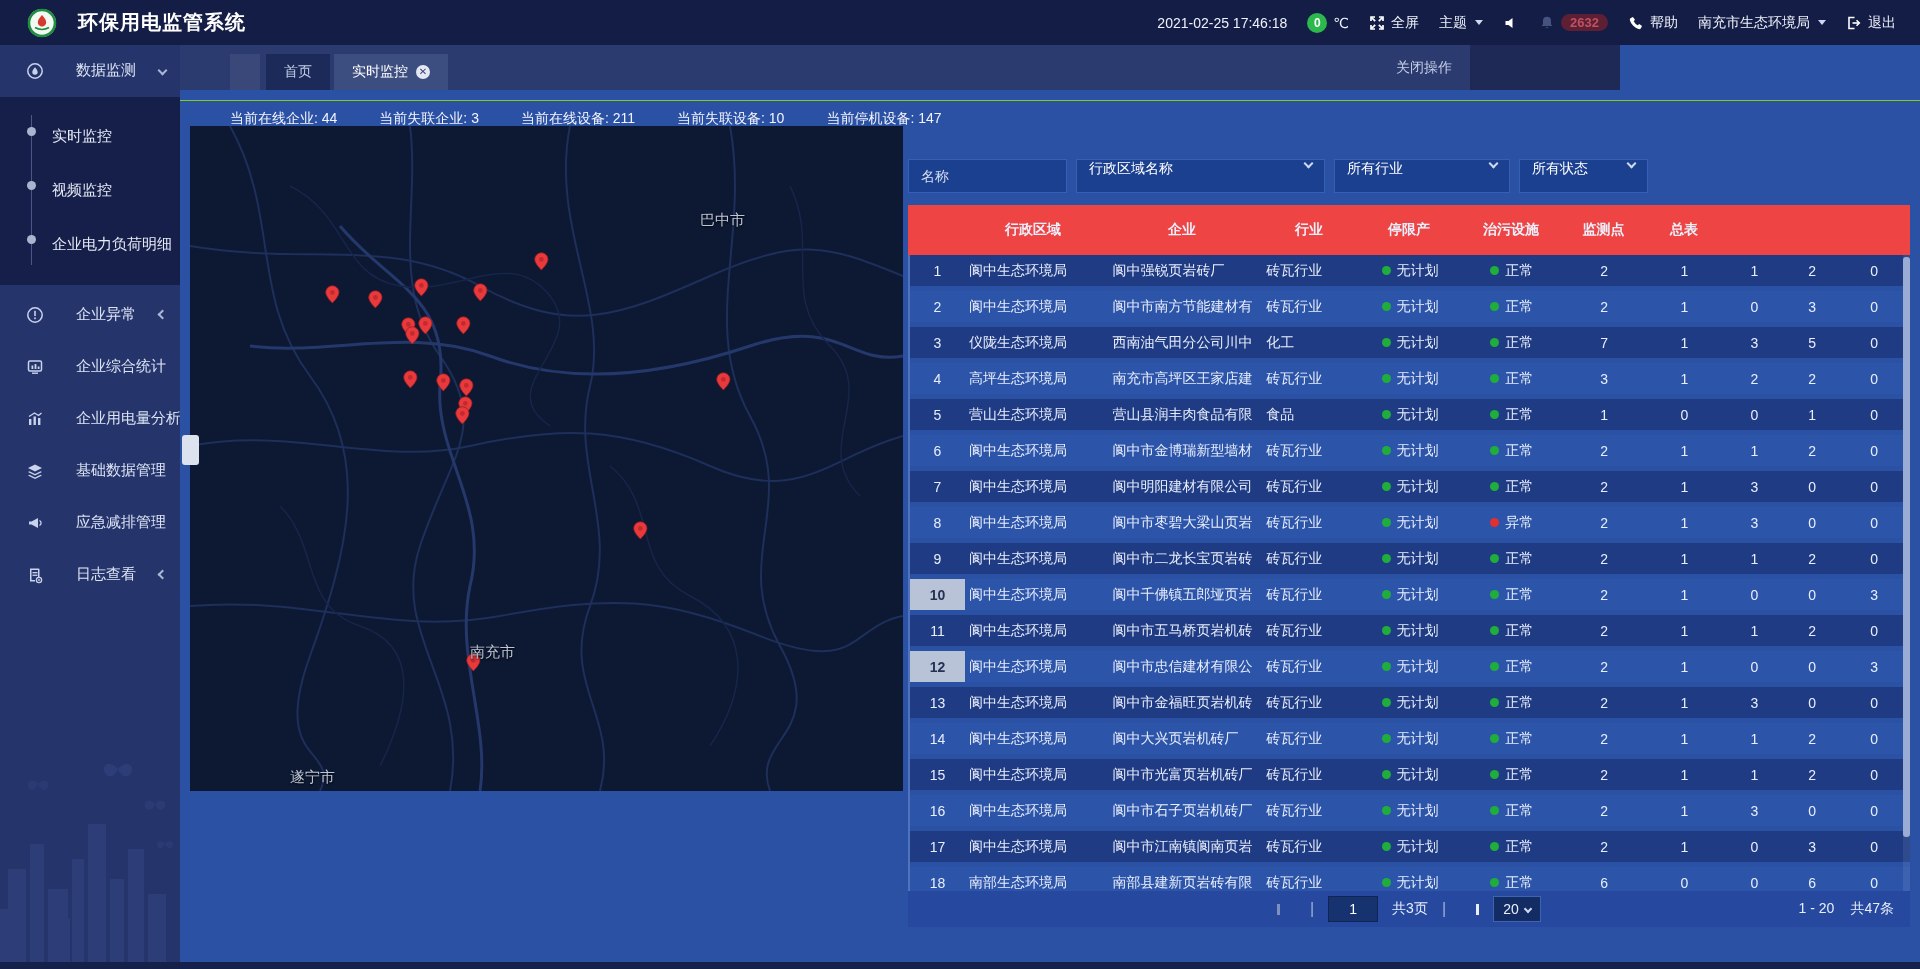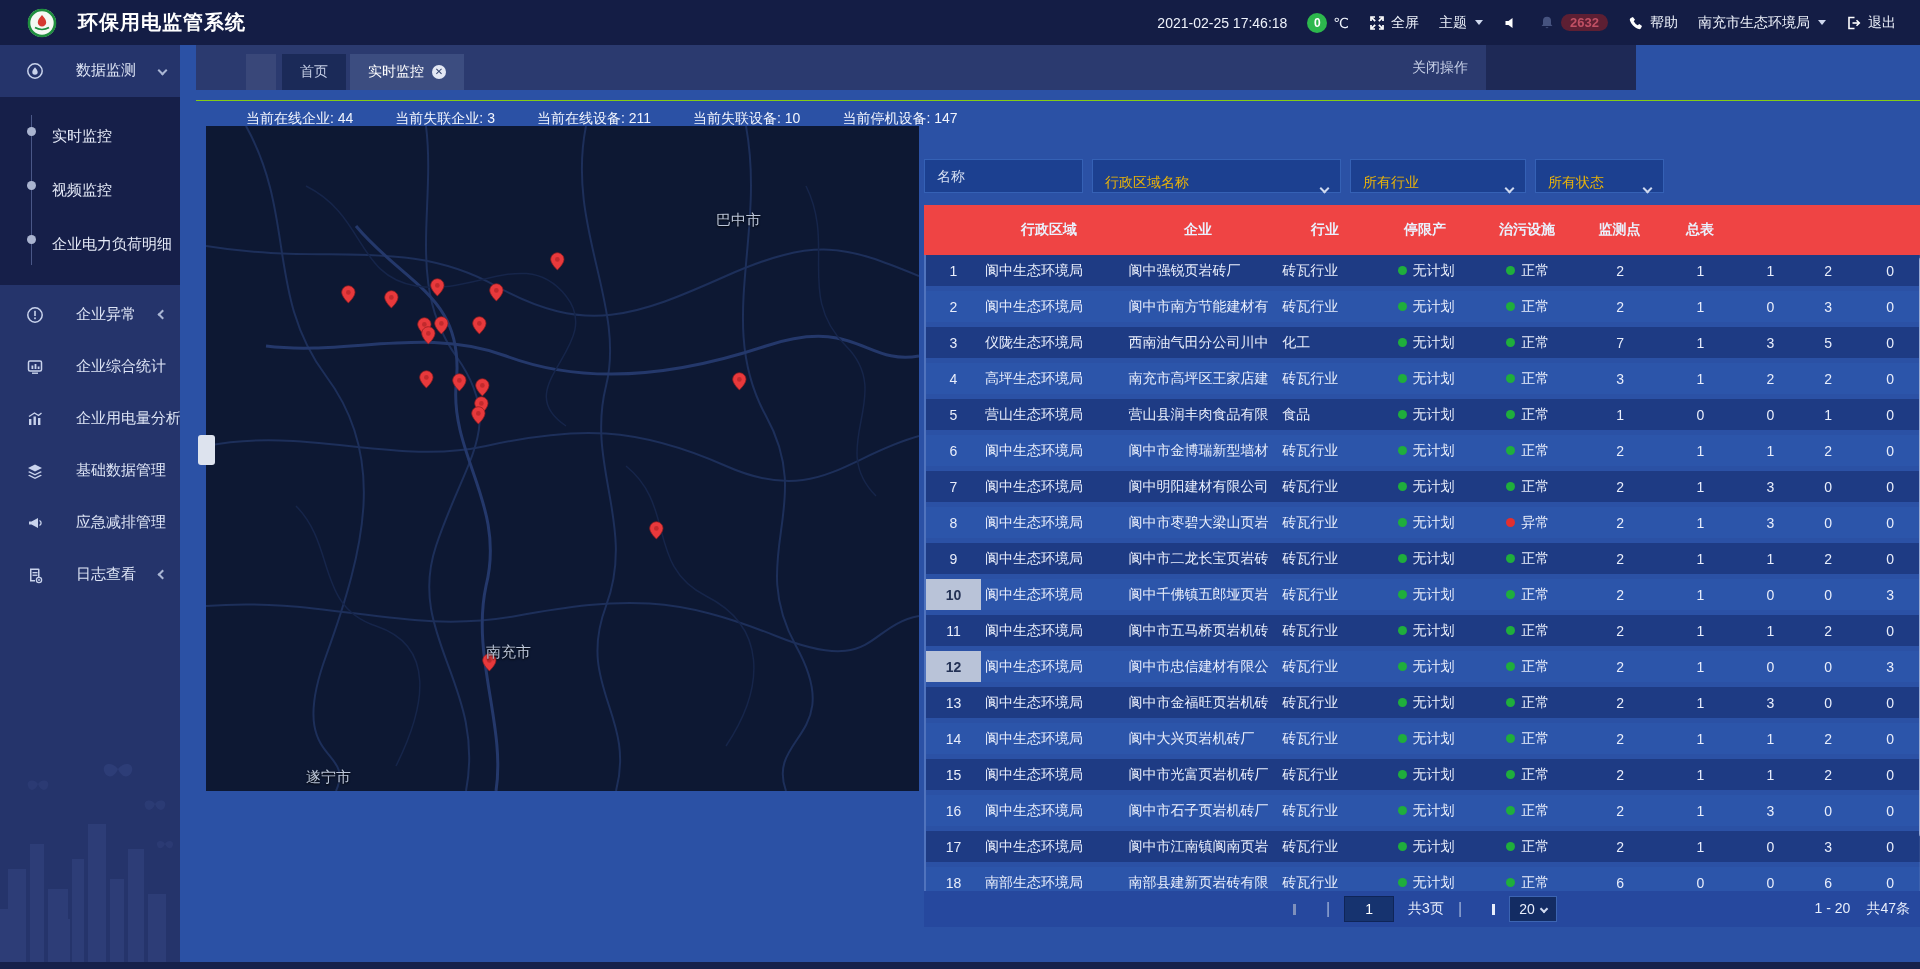--- a/index.html
+++ b/index.html
@@ -28,21 +28,21 @@
   .chev { width:7px; height:7px; border-left:2px solid #aab6d4; border-bottom:2px solid #aab6d4; flex:0 0 auto; }
   .chev.left { transform:rotate(45deg); }
   .chev.down { transform:rotate(-45deg); }
   .submenu { position:relative; background:#161f49; padding:12px 0 14px 0; margin-bottom:4px; }
   .submenu:before { content:""; position:absolute; left:31px; top:18px; bottom:20px; width:1px; background:#4a5787; }
   .sub-item { position:relative; height:54px; line-height:54px; padding-left:52px; font-size:15px; color:#e6ebf8; cursor:pointer; white-space:nowrap; }
   .sub-item:before { content:""; position:absolute; left:27px; top:18px; width:9px; height:9px; border-radius:50%; background:#aab4d0; }
   .skyline { position:absolute; left:0; bottom:0; width:180px; height:220px; opacity:.6; }
 
   
-  .main { position:absolute; left:180px; top:45px; width:1440px; height:924px;margin-left:16px; }
+  .main { position:absolute; left:180px; top:45px; width:1440px; height:924px; }
   .tabbar { position:relative; height:45px; background:#2b3a6f; display:flex; align-items:flex-end; padding-left:50px; }
   .tab-collapse { height:36px; width:30px; display:flex; align-items:center; justify-content:center; background:rgba(255,255,255,.07); margin-right:6px; cursor:pointer; }
   .tri-l { border-width:5px 7px 5px 0; border-color:transparent currentColor transparent transparent; }
   .tri-r { border-width:5px 0 5px 7px; border-color:transparent transparent transparent currentColor; }
   .dbl { display:inline-flex; gap:1px; color:#c3cde6; }
   .tab { height:36px; display:flex; align-items:center; gap:8px; padding:0 18px; font-size:14px; background:#1b2a58; color:#c6cfe6; margin-right:4px; cursor:pointer; }
   .tab.active { background:#3c4d80; color:#fff; }
   .tab-close { width:14px; height:14px; border-radius:50%; background:#e3e8f4; color:#34456f; font-size:10px; line-height:14px; text-align:center; font-weight:bold; }
   .tab-right { position:absolute; right:168px; top:0; height:45px; display:flex; align-items:center; gap:26px; color:#c6cfe6; font-size:14px; }
   .tab-deco { position:absolute; right:0; top:0; width:150px; height:45px; background:rgba(20,28,66,.55); }
@@ -58,21 +58,21 @@
   .map svg.roads { position:absolute; left:0; top:0; }
   .city-label { position:absolute; color:#bcc6d9; font-size:15px; text-shadow:0 1px 2px #000; white-space:nowrap; }
   .collapse-btn { position:absolute; left:2px; top:334px; width:17px; height:30px; background:#dde3ee; border-radius:3px; display:flex; align-items:center; justify-content:center; color:#2a3550; cursor:pointer; z-index:5; }
   .collapse-btn .tri-l { border-width:4px 6px 4px 0; }
 
   
   .rpanel { position:absolute; left:728px; top:58px; width:1002px; height:768px; }
   .filters { position:absolute; left:0; top:0; height:34px; display:flex; gap:9px; }
   .f-input { width:159px; height:34px; background:#1c4090; border:1px solid #3561b5; color:#fff; font-size:14px; padding:16px 12px; outline:none; }
   .f-input::placeholder { color:#d6dff2; }
-  .select { height:34px; background:#1c4090; border:1px solid #3561b5; color:#eab308; font-size:14px; display:flex; align-items:flex-end; padding:0 12px; cursor:pointer; }
+  .select { height:34px; background:#1c4090; border:1px solid #3561b5; color:#ffffff; font-size:14px; display:flex; align-items:flex-start; padding:0 12px; cursor:pointer; }
   .select .s-text { flex:1; }
   .select .chev { border-color:#cfd9ef; margin-left:14px; }
   .sel-region { width:249px; }
   .sel-industry { width:176px; }
   .sel-status { width:129px; }
 
   
   .thead { position:absolute; left:0; top:46px; width:1002px; height:50px; background:#ef4444; display:flex; color:#eaf1fd; font-size:14px; font-weight:bold; }
   .th { display:flex; align-items:center; justify-content:center; height:50px; }
   .w-seq{width:55px}.w-region{width:140px}.w-company{width:158px}.w-industry{width:96px}

